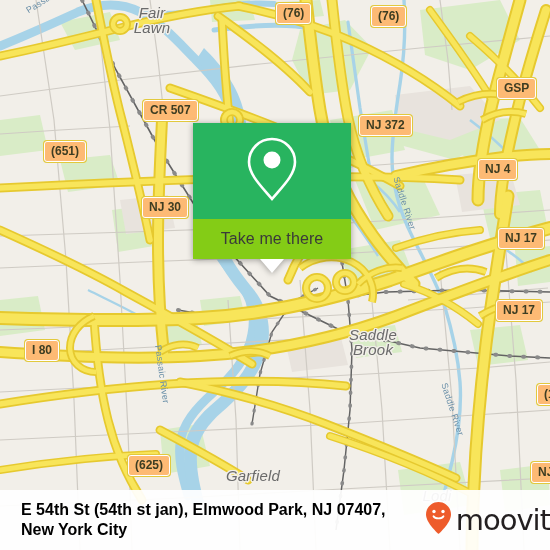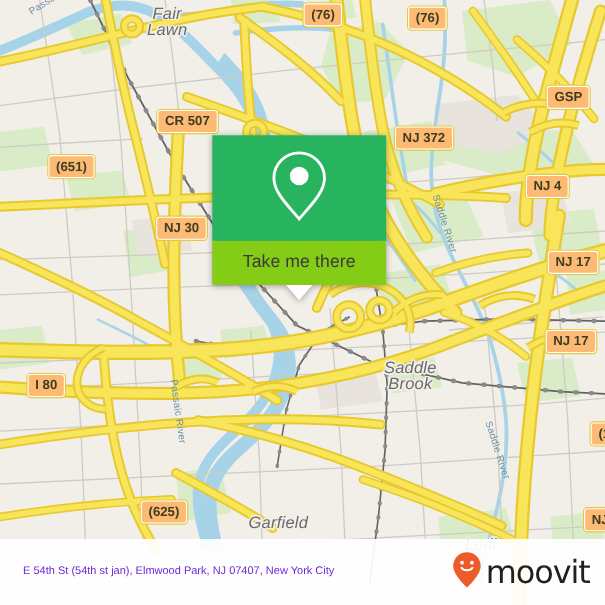--- a/index.html
+++ b/index.html
@@ -94,25 +94,24 @@
 
   
   #footer{
     position:absolute;left:0;bottom:0;width:550px;height:60px;
     background:rgba(255,255,255,.93);
     display:flex;align-items:center;
   }
   #footer-address{
     flex:1;
     padding-left:21px;padding-right:8px;
-    font-size:10px;line-height:20px;color:#6d28d9;
+    font-size:16px;line-height:20px;color:#000000;font-weight:bold;
   }
   #brand{
     display:flex;align-items:center;
-    padding-right:14px;
   }
   #brand-word{
     font-size:29px;color:#231f20;letter-spacing:-1px;
     line-height:29px;
     font-family:"DejaVu Sans","Liberation Sans",sans-serif;
   }
 </style>
 </head>
 <body>
 

